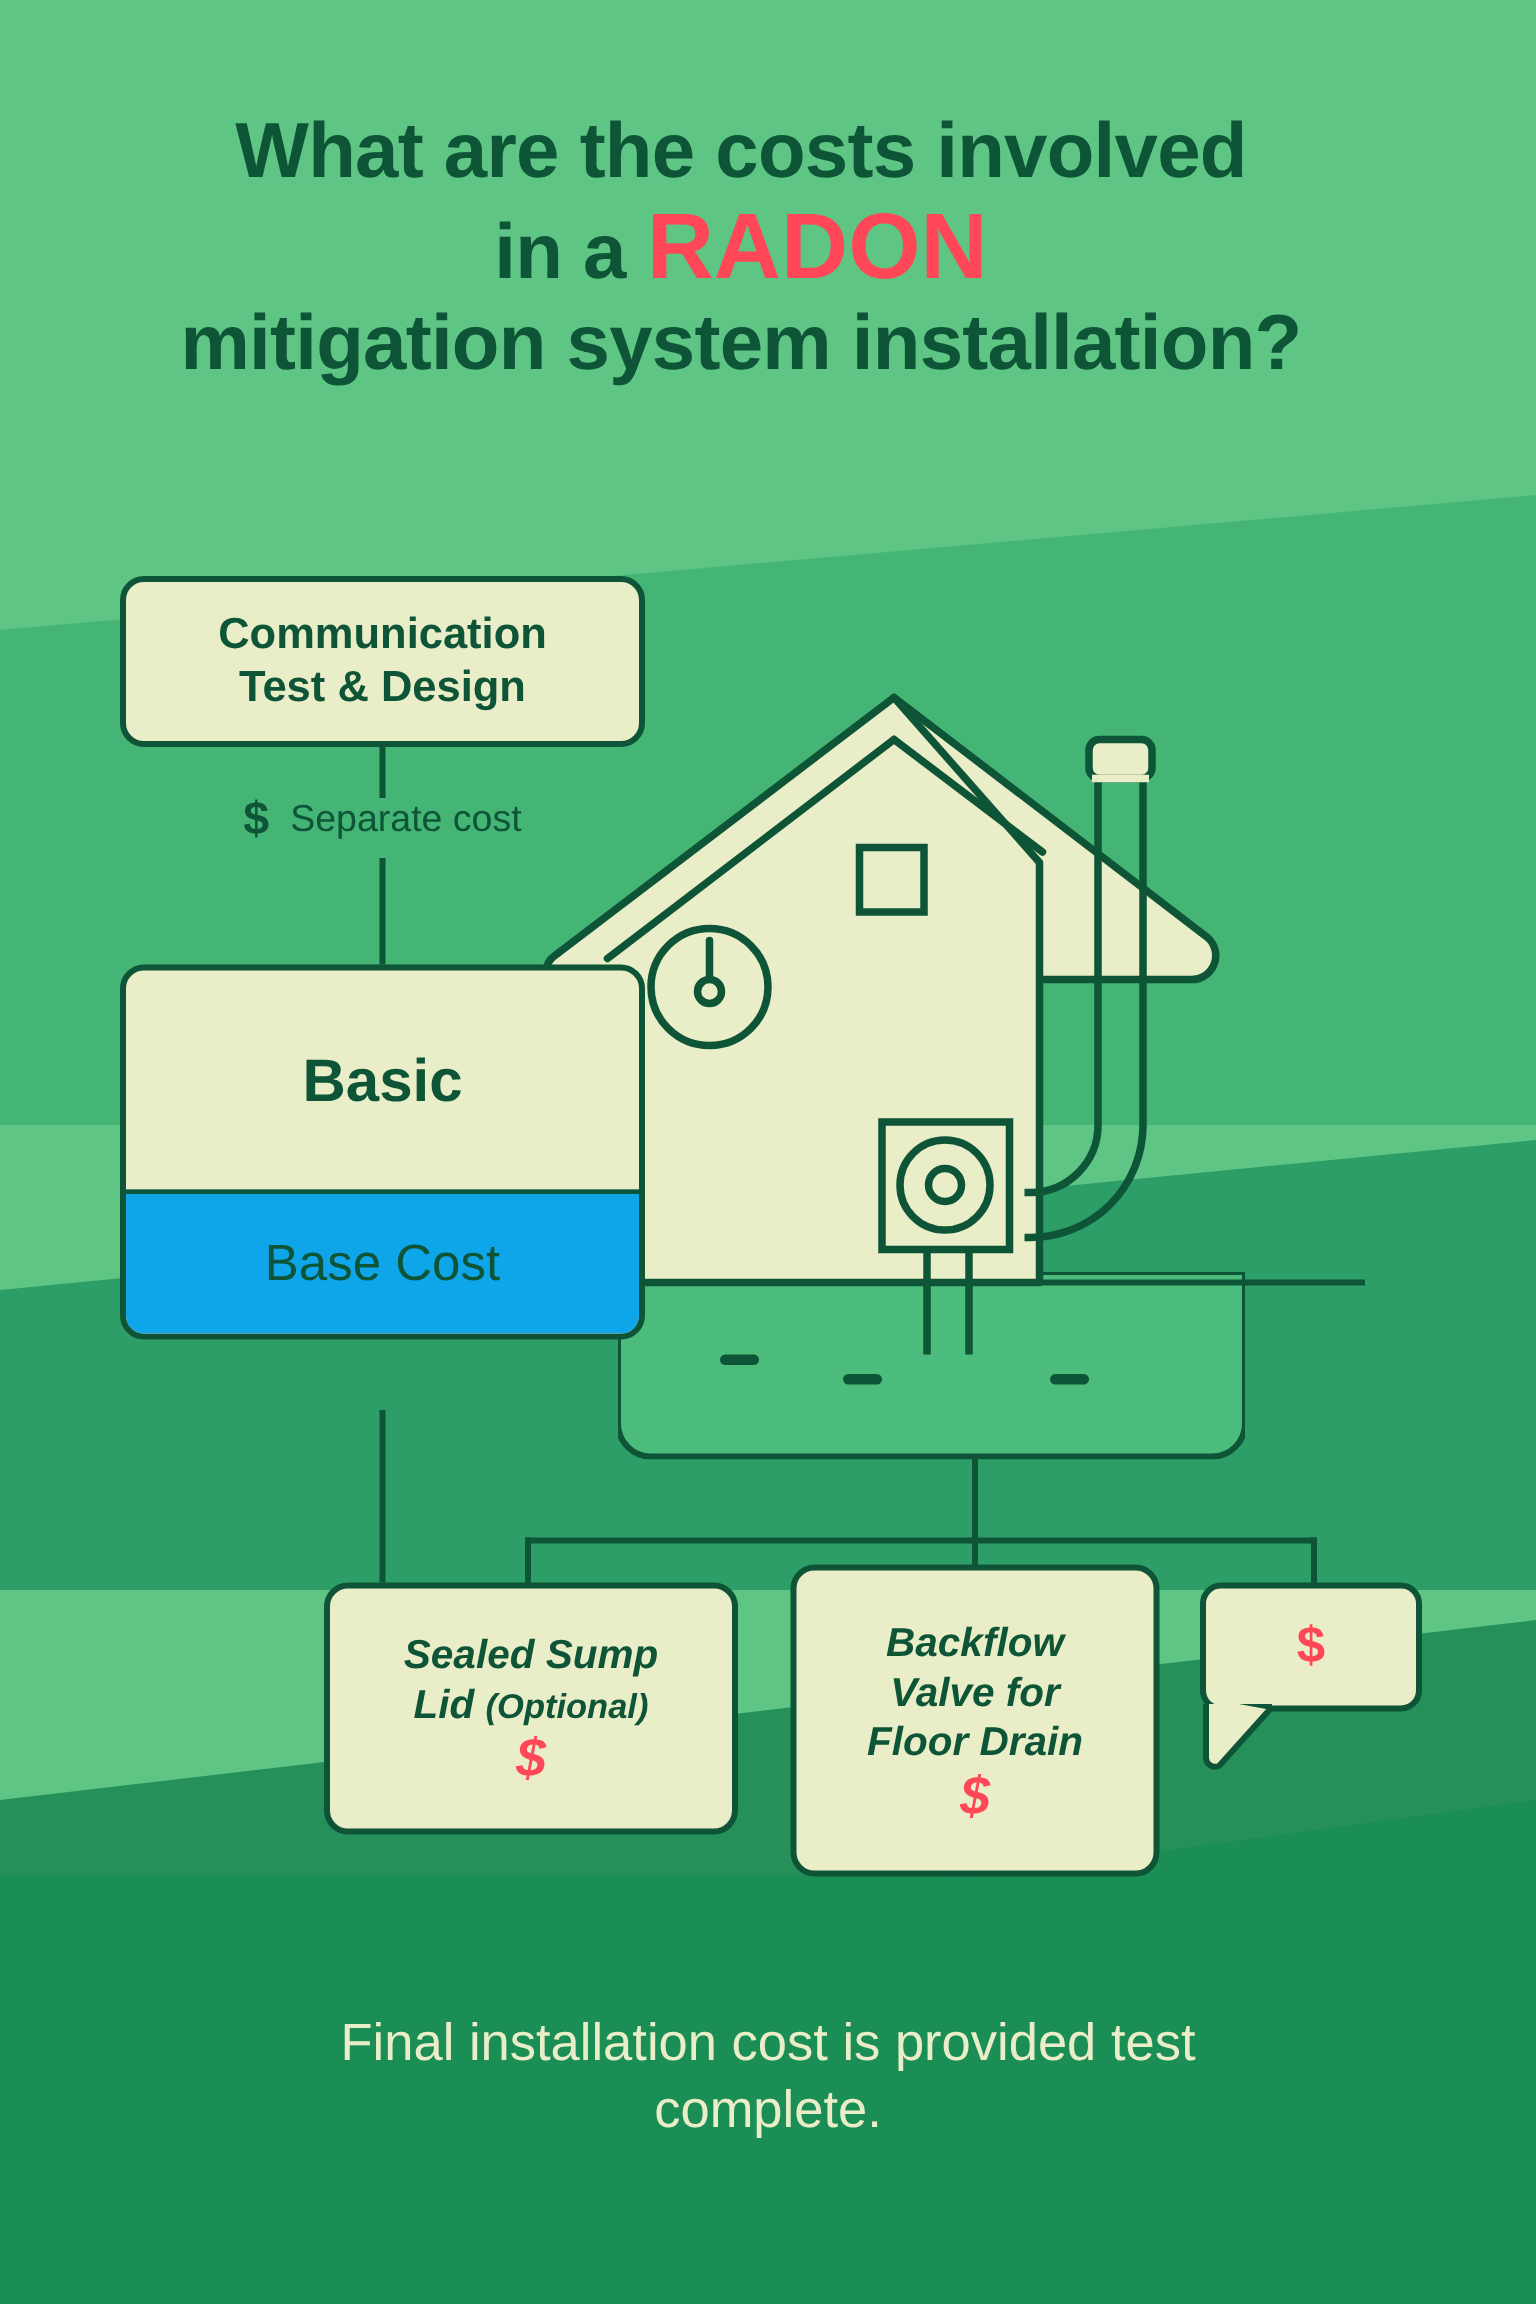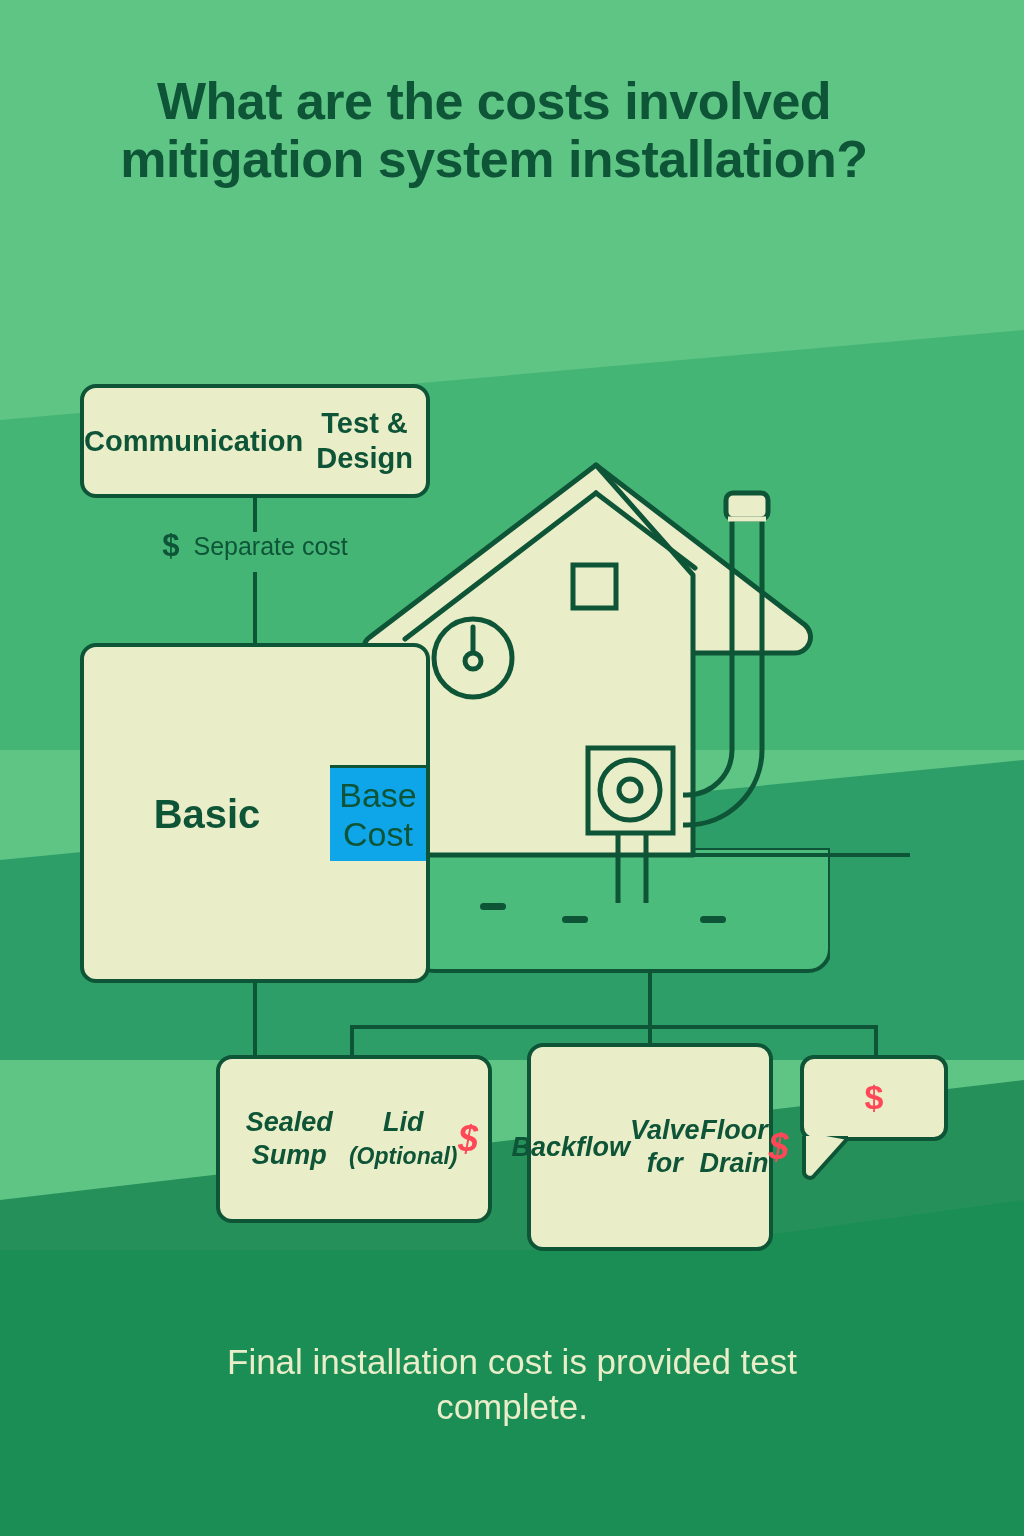--- a/index.html
+++ b/index.html
@@ -38,21 +38,21 @@
 
   
   .card {
     position:absolute;
     background:#E9EDC8;
     border:4px solid #0E5437;
     border-radius:16px;
     color:#0E5437;
     text-align:center;
     font-weight:bold;
-    display:flex; flex-direction:row;
+    display:flex; flex-direction:column;
     align-items:center; justify-content:center;
     z-index:6;
   }
 
   
   #box-comm {
     left:80px; top:384px; width:350px; height:114px;
     font-size:29px; line-height:1.2;
   }
 
@@ -60,21 +60,21 @@
   #separate-cost {
     position:absolute; left:80px; top:528px; width:350px;
     text-align:center; color:#0E5437;
     font-size:25px; z-index:7;
     display:flex; align-items:center; justify-content:center; gap:14px;
   }
   #separate-cost .dollar { font-size:31px; font-weight:bold; }
 
   
   #box-basic {
-    left:80px; top:643px; width:350px; height:340px;
+    left:80px; top:643px; width:350px; height:250px;
     padding:0; justify-content:center;
     overflow:hidden;
   }
   #box-basic .head {
     flex:1 1 auto; width:100%;
     display:flex; align-items:center; justify-content:center;
     font-size:40px; line-height:1.12; font-weight:bold;
     padding:6px 10px 4px;
   }
   #box-basic .sub {
@@ -134,20 +134,24 @@
 
   <div class="band" id="band-a"></div>
   <div class="band" id="band-b"></div>
   <div class="band" id="band-c"></div>
   <div class="band" id="band-d"></div>
   <div class="band" id="band-e"></div>
   <div class="band" id="band-f"></div>
 
   <div id="title">
     <div>What are the costs involved</div>
+    <div>
+      <span>in a</span>
+      <span class="radon">RADON</span>
+    </div>
     <div>mitigation system installation?</div>
   </div>
 
   <svg id="basement" viewBox="0 0 418 125">
     <path d="M0,0 H418 V101 a22,22 0 0 1 -22,22 H22 A22,22 0 0 1 0,101 Z" fill="#4CBC7D" stroke="#0E5437" stroke-width="4"></path>
     <line x1="0" y1="0" x2="418" y2="0" stroke="#0E5437" stroke-width="4"></line>
     <rect x="68" y="55" width="26" height="7" rx="3.5" fill="#0E5437"></rect>
     <rect x="150" y="68" width="26" height="7" rx="3.5" fill="#0E5437"></rect>
     <rect x="288" y="68" width="26" height="7" rx="3.5" fill="#0E5437"></rect>
   </svg>

